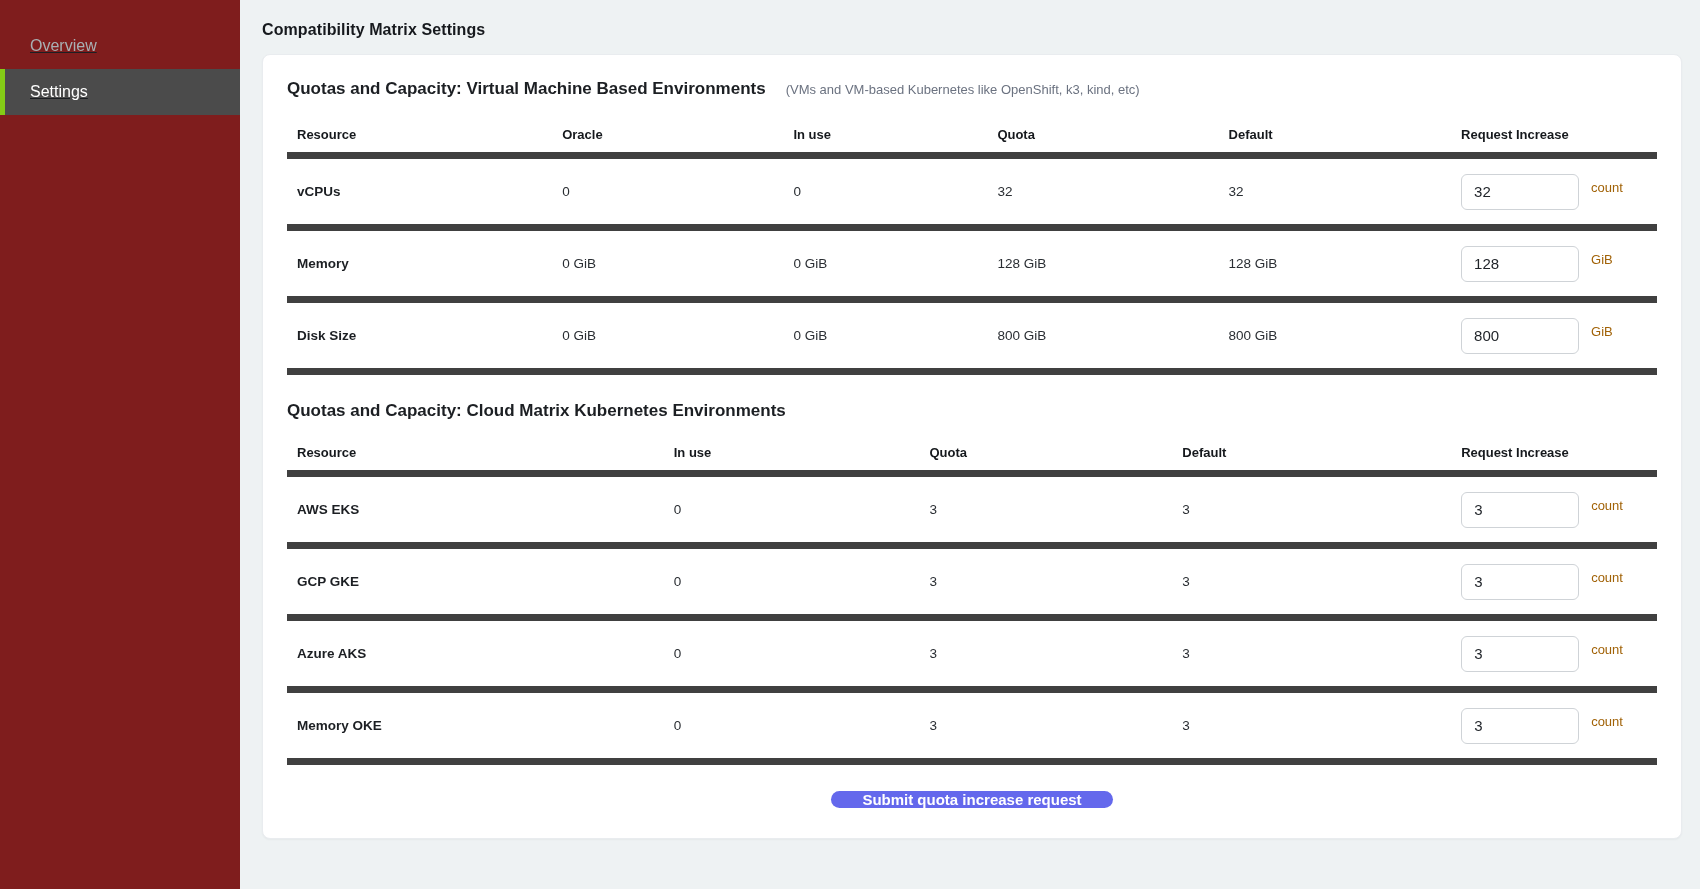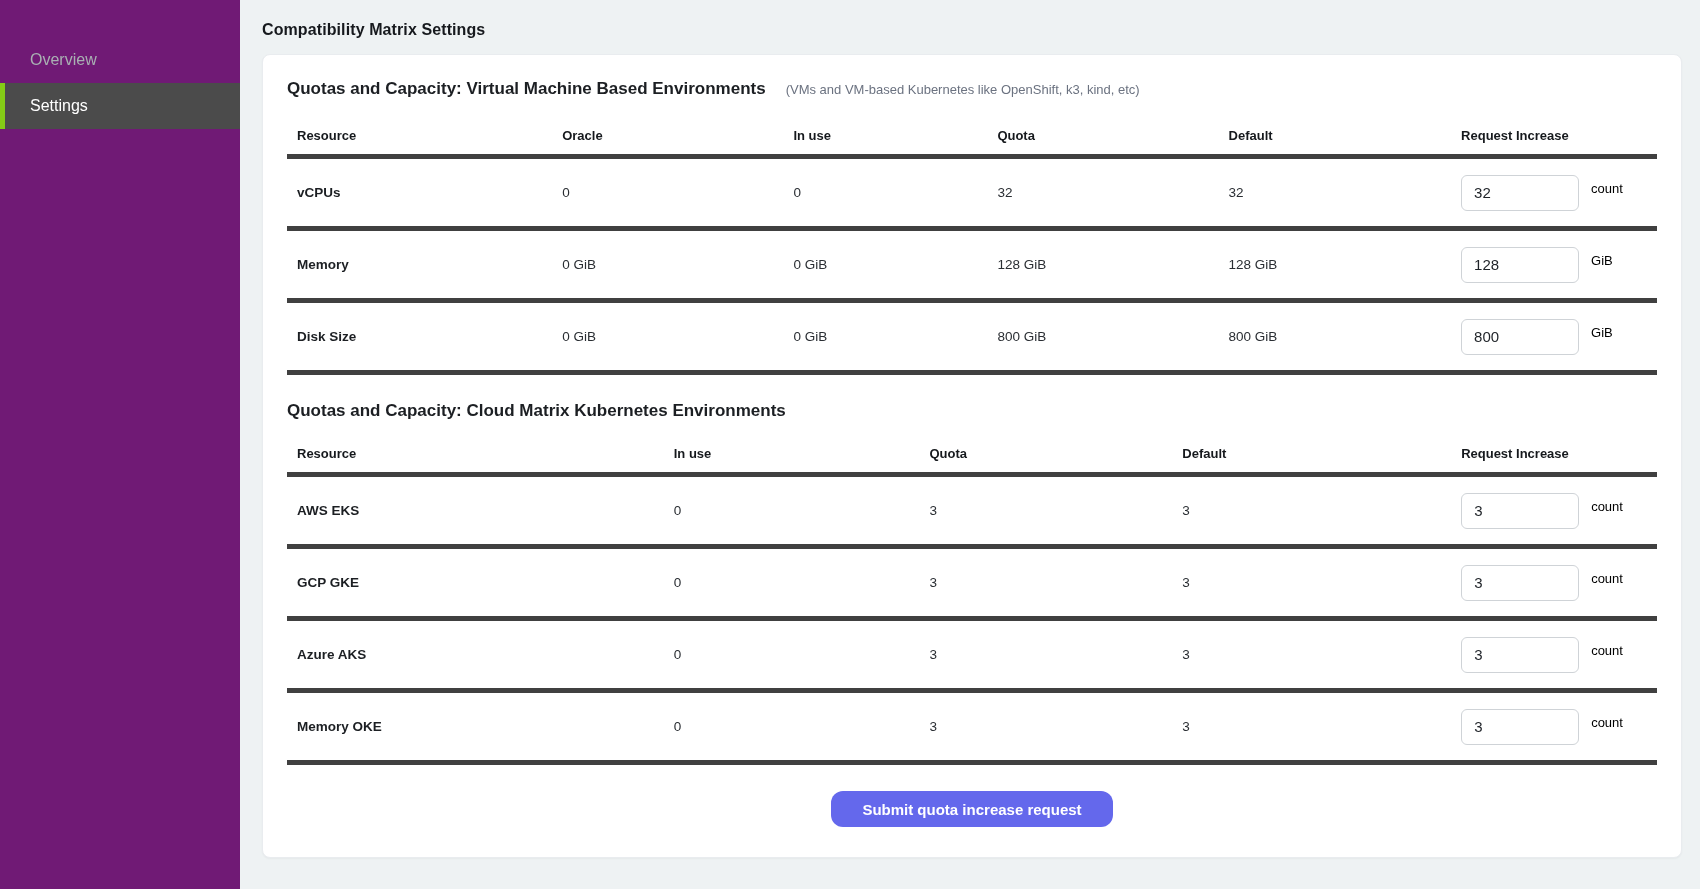--- a/index.html
+++ b/index.html
@@ -9,22 +9,23 @@
     display: flex;
     background: #eef2f3;
     color: #1c1f23;
   }
 
   
   .sidebar {
     width: 240px;
     min-width: 240px;
     height: 100%;
-    background: #701a75;
-    padding-top: 37px;
+    background: #7f1d1d;
+    padding-top: 23px;
+    text-decoration: underline;
   }
   .nav-item {
     height: 46px;
     display: flex;
     align-items: center;
     padding-left: 30px;
     font-size: 16px;
     color: #a9b0b3;
     cursor: pointer;
   }
@@ -72,21 +73,21 @@
     font-size: 13px;
     color: #6b7280;
   }
   .section-title-row.second { margin-top: 26px; margin-bottom: 14px; }
 
   
   .grid-row {
     display: grid;
     align-items: center;
     padding-left: 10px;
-    border-bottom: 5px solid #404040;
+    border-bottom: 7px solid #404040;
   }
   .t1 .grid-row { grid-template-columns: 19.5% 17% 15% 17% 17.1% 1fr; }
   .t2 .grid-row { grid-template-columns: 27.7% 18.8% 18.6% 20.5% 1fr; }
 
   .grid-row.head { height: 42px; align-items: center; }
   .grid-row.head .cell {
     font-size: 13px;
     font-weight: 700;
     color: #16191d;
   }
@@ -106,38 +107,38 @@
     border-radius: 6px;
     padding: 0 12px;
     font-size: 15px;
     font-family: "Liberation Sans", sans-serif;
     color: #1f2328;
     background: #fff;
     outline: none;
   }
   .unit-label {
     font-size: 13px;
-    color: #000000;
+    color: #a16207;
     transform: translateY(-4px);
   }
 
   
   .card-footer {
     display: flex;
     justify-content: center;
     padding-top: 26px;
     padding-bottom: 10px;
   }
   .submit-btn {
     background: #6468ec;
     color: #ffffff;
     border: none;
     border-radius: 12px;
     width: 282px;
-    height: 36px;
+    height: 17px;
     font-size: 15px;
     font-weight: 700;
     font-family: "Liberation Sans", sans-serif;
     cursor: pointer;
   }
 </style>
 </head>
 <body>
 
 <nav class="sidebar">

